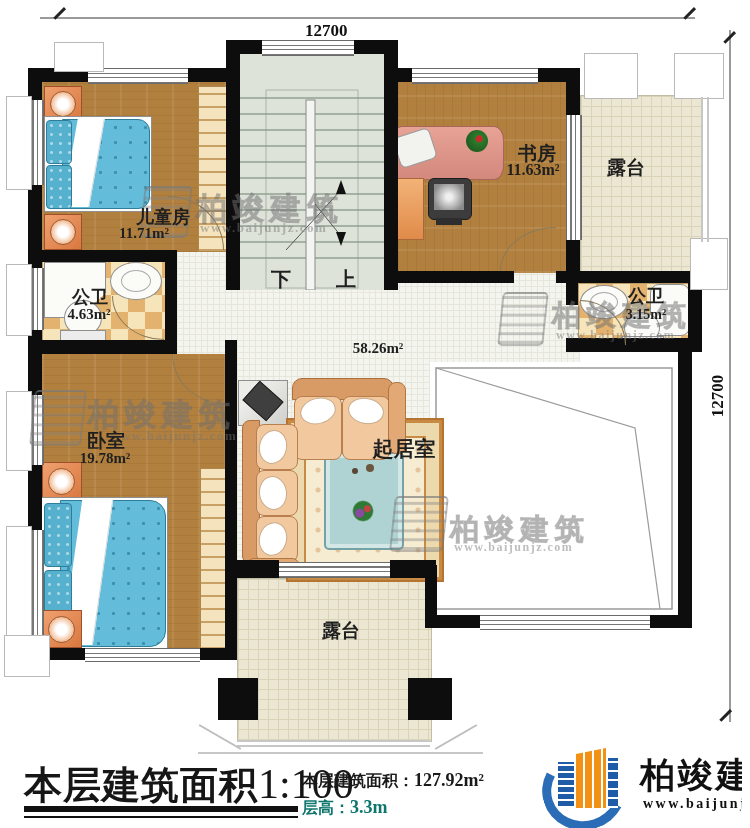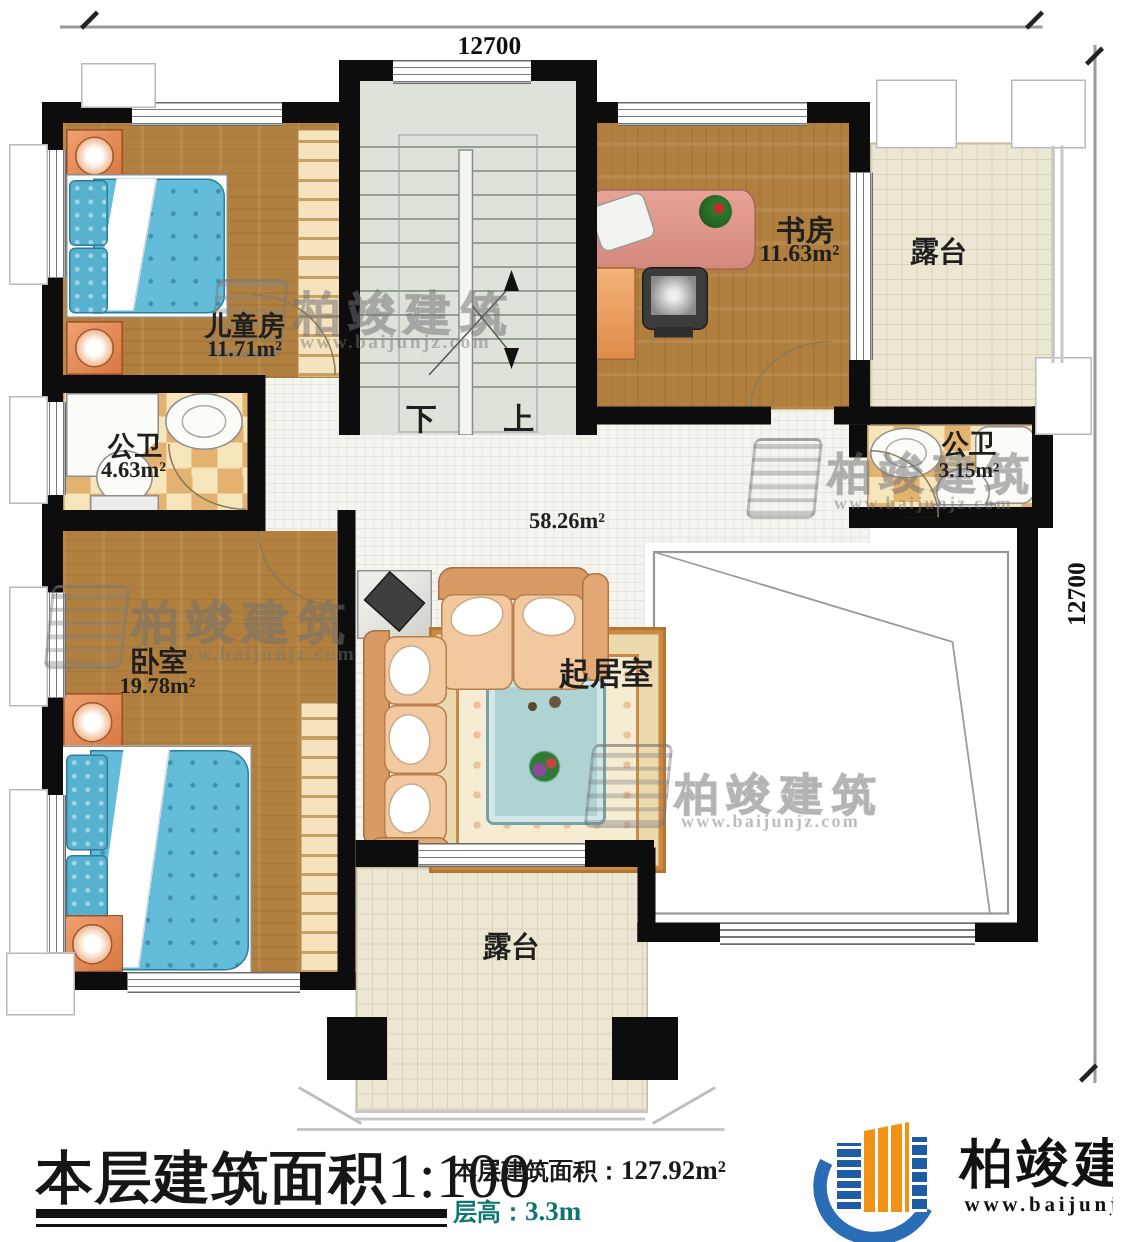--- a/index.html
+++ b/index.html
@@ -239,21 +239,21 @@
 
   <div class="wm-icon" style="left:500px;top:292px;width:42px;height:50px;"></div>
   <div class="wm-brand" style="left:552px;top:296px;font-size:29px;">柏竣建筑</div>
   <div class="wm-url" style="left:556px;top:328px;font-size:12px;">www.baijunjz.com</div>
 
   <div class="wm-icon" style="left:392px;top:496px;width:50px;height:52px;"></div>
   <div class="wm-brand" style="left:450px;top:510px;font-size:29px;">柏竣建筑</div>
   <div class="wm-url" style="left:454px;top:540px;font-size:12px;">www.baijunjz.com</div>
 
   <div class="lab" style="left:163px;top:205px;font-size:18px;text-align:right;">儿童房</div>
-  <div class="lab" style="left:163px;top:225px;font-size:15px;">11.71m²</div>
+  <div class="lab" style="left:144px;top:225px;font-size:15px;">11.71m²</div>
   <div class="lab" style="left:537px;top:141px;font-size:19px;">书房</div>
   <div class="lab" style="left:533px;top:161px;font-size:16px;">11.63m²</div>
   <div class="lab" style="left:626px;top:155px;font-size:19px;">露台</div>
   <div class="lab" style="left:90px;top:285px;font-size:18px;">公卫</div>
   <div class="lab" style="left:89px;top:306px;font-size:15px;">4.63m²</div>
   <div class="lab" style="left:646px;top:284px;font-size:18px;">公卫</div>
   <div class="lab" style="left:646px;top:307px;font-size:14px;">3.15m²</div>
   <div class="lab" style="left:106px;top:428px;font-size:19px;">卧室</div>
   <div class="lab" style="left:105px;top:450px;font-size:15px;">19.78m²</div>
   <div class="lab" style="left:378px;top:340px;font-size:15px;">58.26m²</div>

